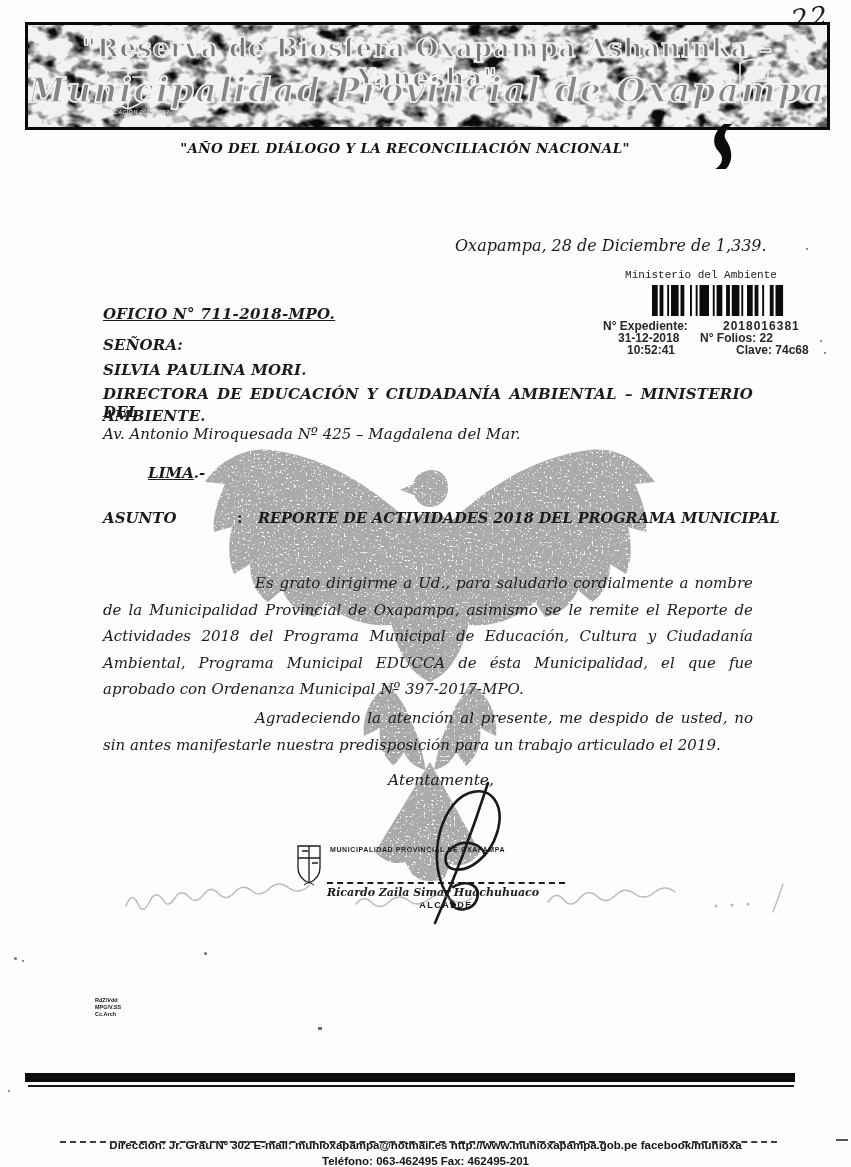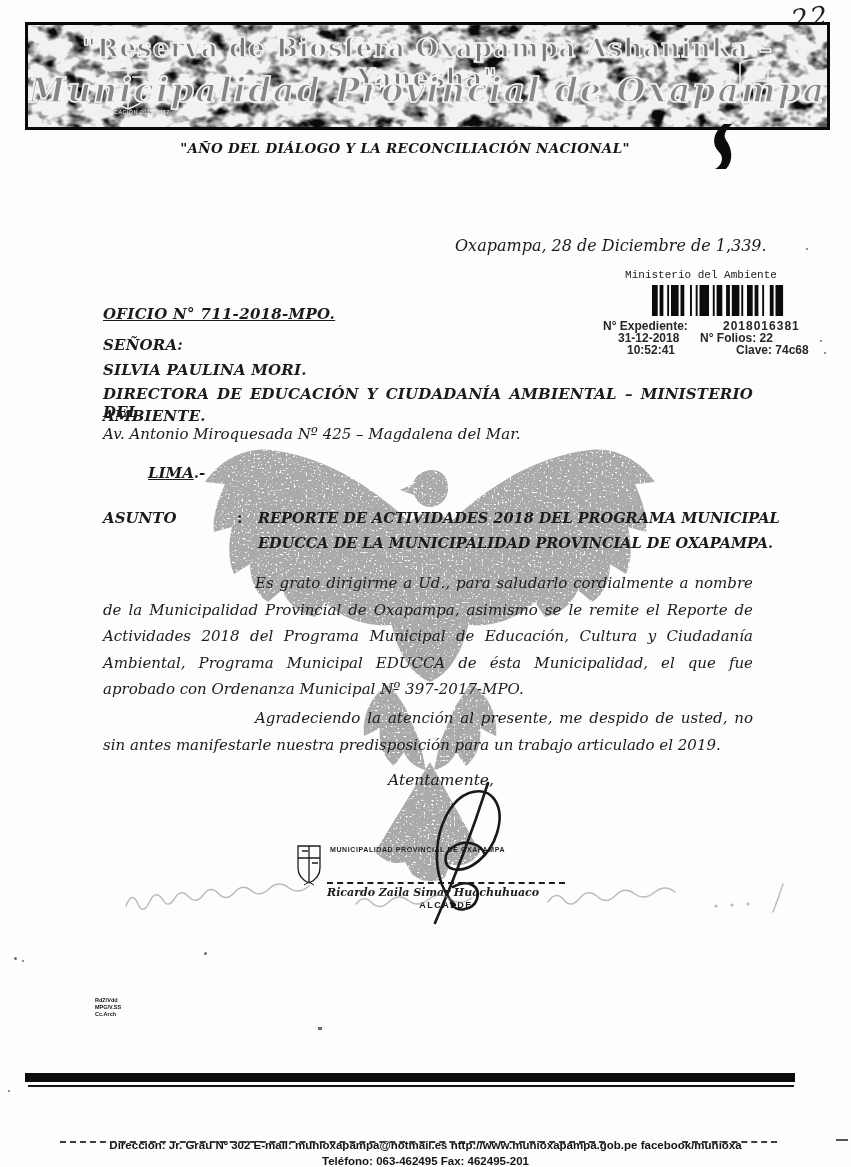--- a/index.html
+++ b/index.html
@@ -179,21 +179,20 @@
   <div class="abs addr a-sal">SEÑORA:</div>
   <div class="abs addr a-name">SILVIA PAULINA MORI.</div>
   <div class="abs addr a-t1">DIRECTORA DE EDUCACIÓN Y CIUDADANÍA AMBIENTAL – MINISTERIO DEL</div>
   <div class="abs addr a-t2">AMBIENTE.</div>
   <div class="abs a-street">Av. Antonio Miroquesada Nº 425 – Magdalena del Mar.</div>
   <div class="abs lima"><span class="u">LIMA</span><span>.-</span></div>
 
   <div class="abs as-label">ASUNTO</div>
   <div class="abs as-colon">:</div>
   <div class="abs as-l1">REPORTE DE ACTIVIDADES 2018 DEL PROGRAMA MUNICIPAL</div>
-  <div class="abs as-l2">EDUCCA DE LA MUNICIPALIDAD PROVINCIAL DE OXAPAMPA.</div>
 
   <div class="abs para p1">Es grato dirigirme a Ud., para saludarlo cordialmente a nombre de la Municipalidad Provincial de Oxapampa, asimismo se le remite el Reporte de Actividades 2018 del Programa Municipal de Educación, Cultura y Ciudadanía Ambiental, Programa Municipal EDUCCA de ésta Municipalidad, el que fue aprobado con Ordenanza Municipal Nº 397-2017-MPO.</div>
   <div class="abs para p2">Agradeciendo la atención al presente, me despido de usted, no sin antes manifestarle nuestra predisposición para un trabajo articulado el 2019.</div>
   <div class="abs closing">Atentamente,</div>
 
   <svg class="abs sig-shield" width="30" height="44">
     <g stroke="#1d1d1d" fill="none" stroke-width="1.3">
       <path d="M4 3 h22 v22 q0 10 -11 15 q-11 -5 -11 -15 Z"></path>
       <path d="M4 15 h22 M15 3 v37 M8 8 h6 M18 20 h6"></path>
       <path d="M10 42 l5 -3 5 3" stroke-width="1"></path>

